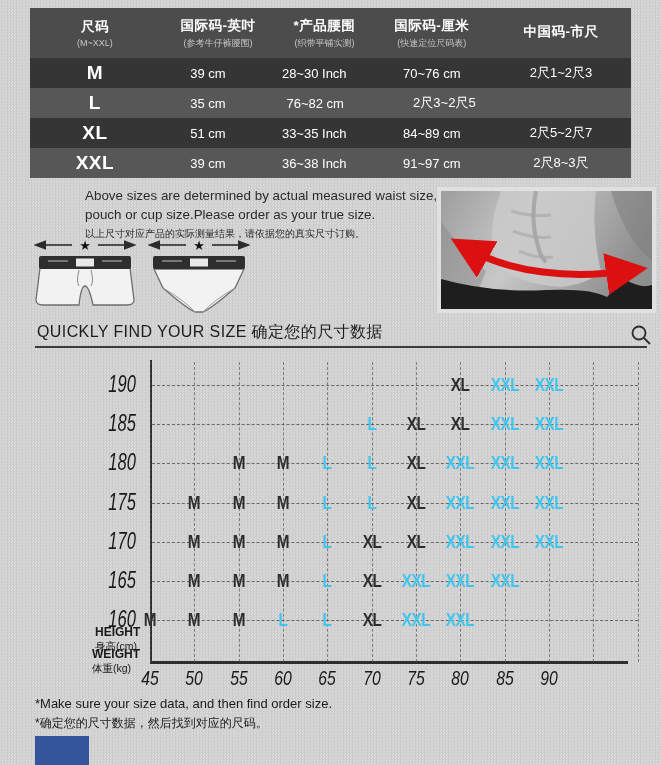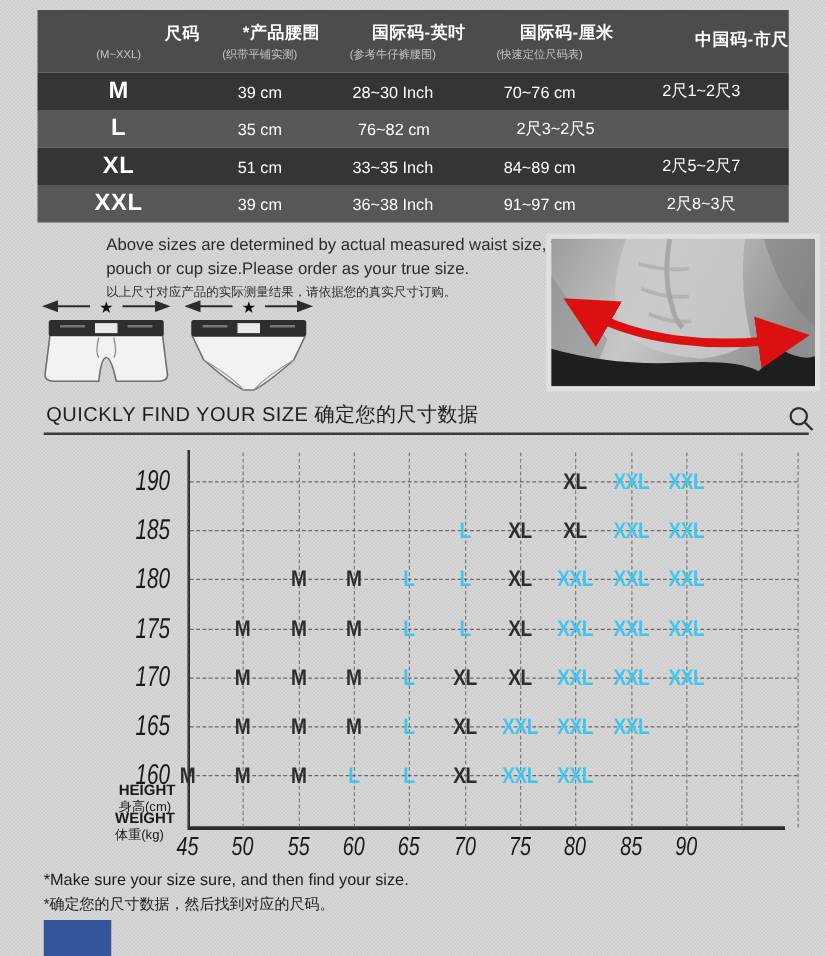--- a/index.html
+++ b/index.html
@@ -6,21 +6,21 @@
   .sheet{position:relative;width:661px;height:765px;overflow:hidden;
     background-color:#d2d2d2;
     background-image:conic-gradient(from 0deg,#cccccc 0 25%,#d9d9d9 25% 50%,#cccccc 50% 75%,#d9d9d9 75%);
     background-size:3px 3px;
     font-family:"Liberation Sans",sans-serif;}
 
   
   .size-table{position:absolute;left:30px;top:8px;width:601px;color:#fff;}
   .t-head{display:flex;background:#4c4c4c;height:50px;text-align:center;}
   .t-hcell{display:flex;flex-direction:column;justify-content:center;}
-  .t-title{font-size:13.5px;font-weight:bold;letter-spacing:.5px;text-align:right;}
+  .t-title{font-size:13.5px;font-weight:bold;letter-spacing:.5px;}
   .t-sub{font-size:9px;color:#c6c6c6;margin-top:2px;}
   .t-row{display:flex;height:30px;text-align:center;font-size:13px;}
   .t-row.dark{background:#353535;}
   .t-row.mid{background:#575757;}
   .t-cell{display:flex;align-items:center;justify-content:center;}
   .t-size{font-size:19px;font-weight:bold;letter-spacing:.5px;}
   .c1{width:21.6%}.c2{width:16%}.c3{width:19.4%}.c4{width:19.7%}.c5{width:23.3%}
 
   
   .notice{position:absolute;left:85px;top:186px;width:388px;color:#2b2b2b;}
@@ -59,27 +59,27 @@
 <body>
 
 <div class="sheet">
 
   <div class="size-table">
     <div class="t-head">
       <div class="t-hcell c1">
         <div class="t-title">尺码</div>
         <div class="t-sub">(M~XXL)</div>
       </div>
+      <div class="t-hcell c3">
+        <div class="t-title">国际码-英吋</div>
+        <div class="t-sub">(参考牛仔裤腰围)</div>
+      </div>
       <div class="t-hcell c2">
         <div class="t-title">*产品腰围</div>
         <div class="t-sub">(织带平铺实测)</div>
-      </div>
-      <div class="t-hcell c3">
-        <div class="t-title">国际码-英吋</div>
-        <div class="t-sub">(参考牛仔裤腰围)</div>
       </div>
       <div class="t-hcell c4">
         <div class="t-title">国际码-厘米</div>
         <div class="t-sub">(快速定位尺码表)</div>
       </div>
       <div class="t-hcell c5">
         <div class="t-title">中国码-市尺</div>
         <div class="t-sub"></div>
       </div>
     </div>
@@ -274,17 +274,17 @@
       <div class="psize" style="left: 125px; top: 250.02px; color: rgb(45, 45, 45);">M</div>
       <div class="psize" style="left: 169.33px; top: 250.02px; color: rgb(45, 45, 45);">M</div>
       <div class="psize" style="left: 213.66px; top: 250.02px; color: rgb(45, 45, 45);">M</div>
       <div class="psize" style="left: 257.99px; top: 250.02px; color: rgb(63, 198, 240);">L</div>
       <div class="psize" style="left: 302.32px; top: 250.02px; color: rgb(63, 198, 240);">L</div>
       <div class="psize" style="left: 346.65px; top: 250.02px; color: rgb(45, 45, 45);">XL</div>
       <div class="psize" style="left: 390.98px; top: 250.02px; color: rgb(63, 198, 240);">XXL</div>
       <div class="psize" style="left: 435.31px; top: 250.02px; color: rgb(63, 198, 240);">XXL</div>
     </div>
 
-  <div class="footnote-en">*Make sure your size sure, and then find your size.</div>
+  <div class="footnote-en">*Make sure your size data, and then find order size.</div>
   <div class="footnote-zh">*确定您的尺寸数据，然后找到对应的尺码。</div>
   <div class="blue-block"></div>
 
 </div>
 
 </body></html>

